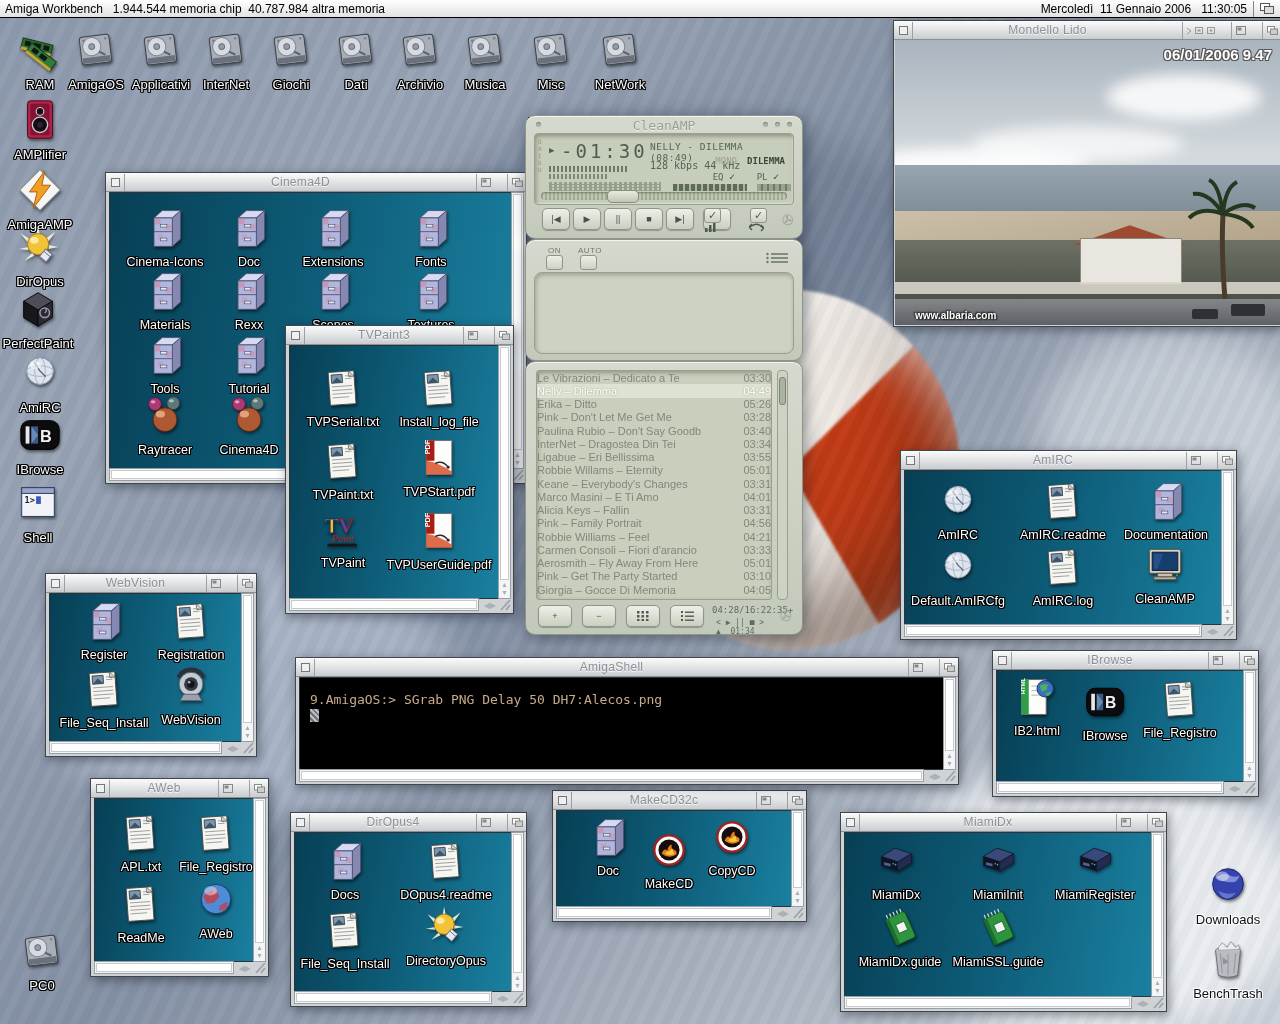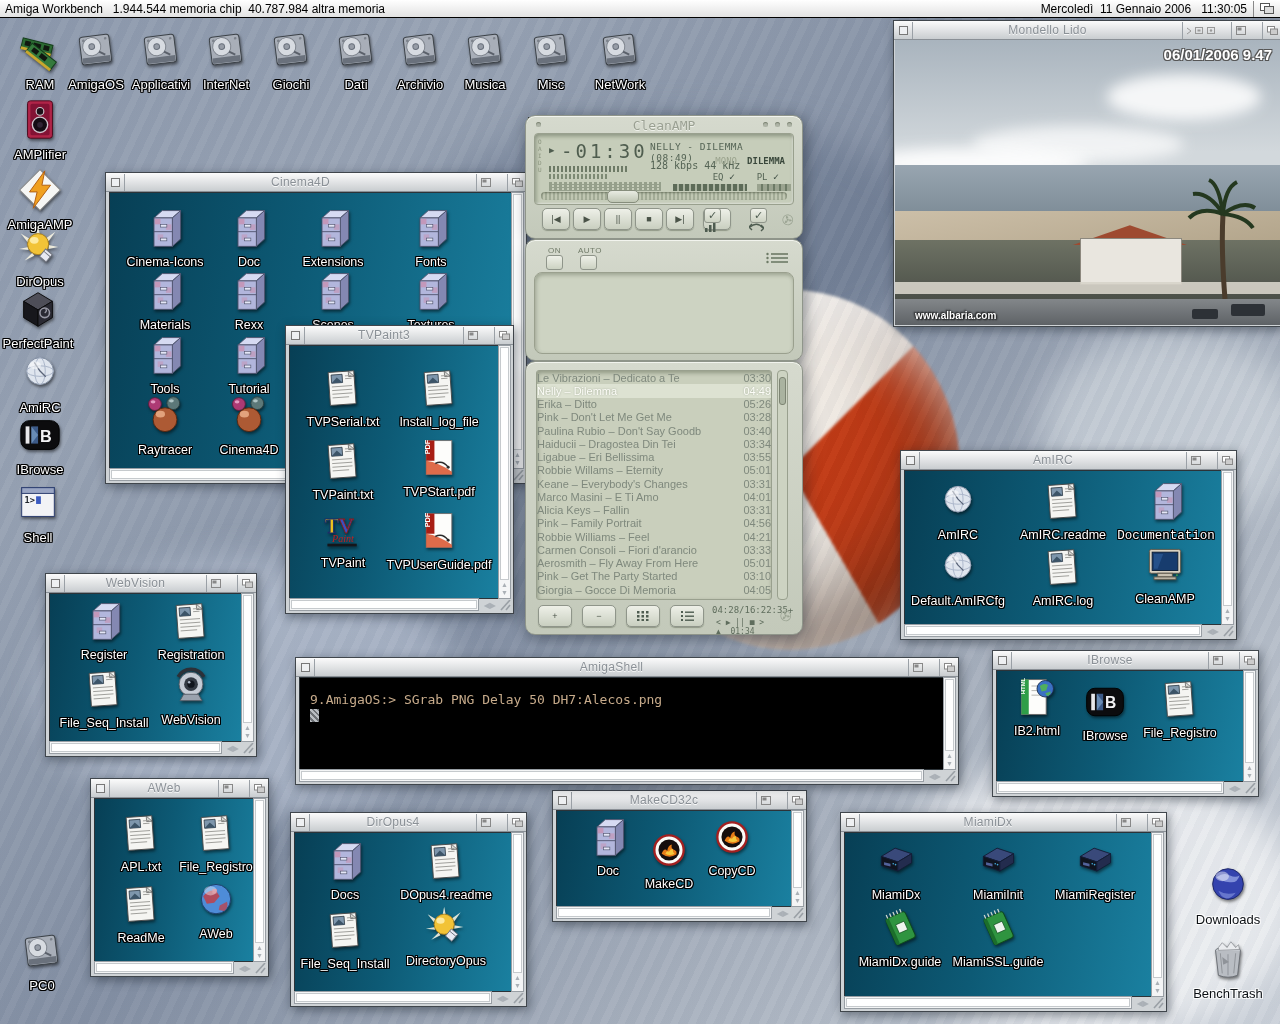--- a/index.html
+++ b/index.html
@@ -646,21 +646,21 @@
                 <rect x="12" y="9" width="12" height="9" fill="#7e96ac" stroke="#22303c" stroke-width=".8"></rect>
                 <polygon points="12,18 18,12 24,18" fill="#3c5468"></polygon>
                 <line x1="27" y1="11" x2="34" y2="11" stroke="#9a9a96"></line>
                 <line x1="27" y1="14" x2="34" y2="14" stroke="#9a9a96"></line>
                 <line x1="12" y1="22" x2="34" y2="22" stroke="#9a9a96"></line>
                 <line x1="12" y1="26" x2="34" y2="26" stroke="#9a9a96"></line>
                 <line x1="12" y1="30" x2="34" y2="30" stroke="#9a9a96"></line>
                 <line x1="12" y1="34" x2="30" y2="34" stroke="#9a9a96"></line>
               </g>
             </svg><span class="ilabel">AmIRC.readme</span></div>
-          <div class="wicon" style="left:261px;top:8px;font-family:Liberation Mono, monospace;"><svg class="isvg" width="44" height="44" viewBox="0 0 48 48">
+          <div class="wicon" style="left:261px;top:8px;"><svg class="isvg" width="44" height="44" viewBox="0 0 48 48">
               <polygon points="12,13 21,5 41,5 32,13" fill="#d6daf2" stroke="#50546e"></polygon>
               <polygon points="32,13 41,5 41,36 32,44" fill="#8488b2" stroke="#50546e"></polygon>
               <rect x="12" y="13" width="20" height="31" fill="#b2b6dc" stroke="#50546e"></rect>
               <rect x="13" y="14" width="6" height="6" fill="#c791b1" opacity=".8"></rect>
               <rect x="25" y="20" width="6" height="6" fill="#c791b1" opacity=".6"></rect>
               <rect x="16" y="31" width="6" height="6" fill="#c791b1" opacity=".5"></rect>
               <line x1="12" y1="28" x2="32" y2="28" stroke="#50546e"></line>
               <rect x="19" y="20" width="7" height="3" fill="#e4e6f6" stroke="#50546e" stroke-width=".7"></rect>
               <rect x="19" y="35" width="7" height="3" fill="#e4e6f6" stroke="#50546e" stroke-width=".7"></rect>
             </svg><span class="ilabel">Documentation</span></div>
@@ -1345,21 +1345,21 @@
             </div>
             <div class="ca-row">
               <span>Pink – Don't Let Me Get Me</span>
               <span>03:28</span>
             </div>
             <div class="ca-row">
               <span>Paulina Rubio – Don't Say Goodb</span>
               <span>03:40</span>
             </div>
             <div class="ca-row">
-              <span>Haiducii – Dragostea Din Tei</span>
+              <span>InterNet – Dragostea Din Tei</span>
               <span>03:34</span>
             </div>
             <div class="ca-row">
               <span>Ligabue – Eri Bellissima</span>
               <span>03:55</span>
             </div>
             <div class="ca-row">
               <span>Robbie Willams – Eternity</span>
               <span>05:01</span>
             </div>

